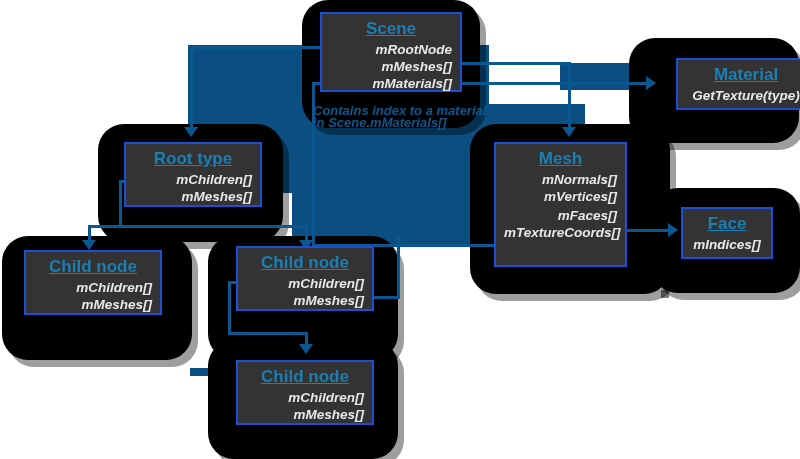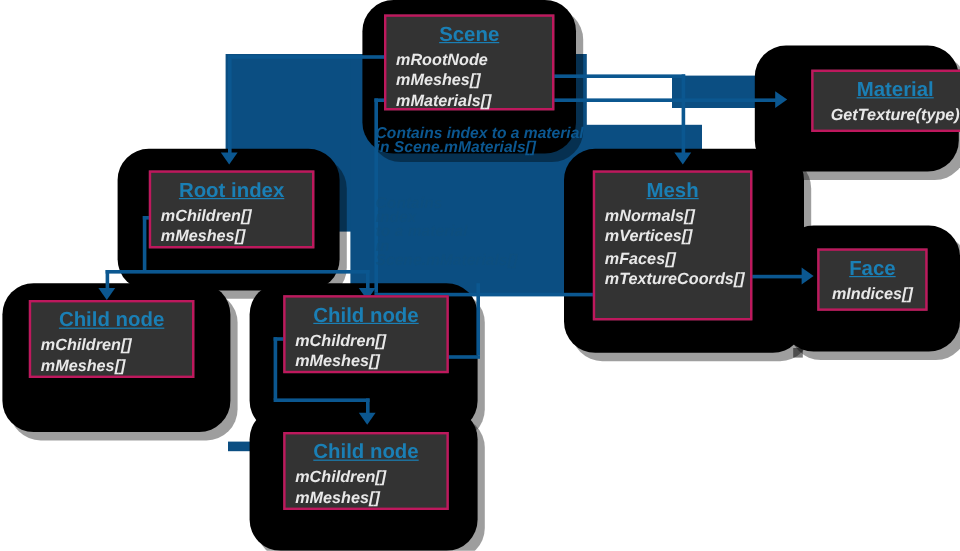--- a/index.html
+++ b/index.html
@@ -9,28 +9,28 @@
   #stage{position:relative;width:800px;height:459px;background:#ffffff;}
 
   
   .blueband{position:absolute;background:#0b4e82;}
 
   
   .card{position:absolute;background:#000000;border-radius:26px;
         box-shadow:6px 7px 0 rgba(0,0,0,0.38);}
 
   
-  .box{position:absolute;background:#333333;border:2px solid #be185d;
+  .box{position:absolute;background:#333333;border:2px solid #1d4ed8;
        box-sizing:border-box;padding:4px 8px 6px 8px;}
   .box .title{color:#1a7fb5;font-weight:bold;text-align:center;
         text-decoration:underline;font-size:17px;line-height:21px;
         letter-spacing:0px;}
   .box .fields{margin-top:2px;}
   .box .f{color:#e8e8e8;font-style:italic;font-weight:bold;
-        font-size:13.5px;line-height:17px;white-space:nowrap;}
+        font-size:13.5px;line-height:17px;white-space:nowrap;text-align:right;}
   .box.center .f{text-align:center;}
 
   
   .ln{position:absolute;background:#0b5790;}
   .ln.h{height:3px;}
   .ln.v{width:3px;}
 
   .arrow-d{position:absolute;width:0;height:0;
       border-left:7px solid transparent;border-right:7px solid transparent;
       border-top:10px solid #0b5790;}
@@ -123,21 +123,21 @@
   </div>
 
   <div class="box center" style="left:676px;top:58px;width:140px;height:52px;">
     <div class="title">Material</div>
     <div class="fields">
       <div class="f">GetTexture(type)</div>
     </div>
   </div>
 
   <div class="box" style="left:124px;top:142px;width:138px;height:65px;">
-    <div class="title">Root index</div>
+    <div class="title">Root type</div>
     <div class="fields">
       <div class="f">mChildren[]</div>
       <div class="f">mMeshes[]</div>
     </div>
   </div>
 
   <div class="box" style="left:24px;top:250px;width:138px;height:65px;">
     <div class="title">Child node</div>
     <div class="fields">
       <div class="f">mChildren[]</div>

